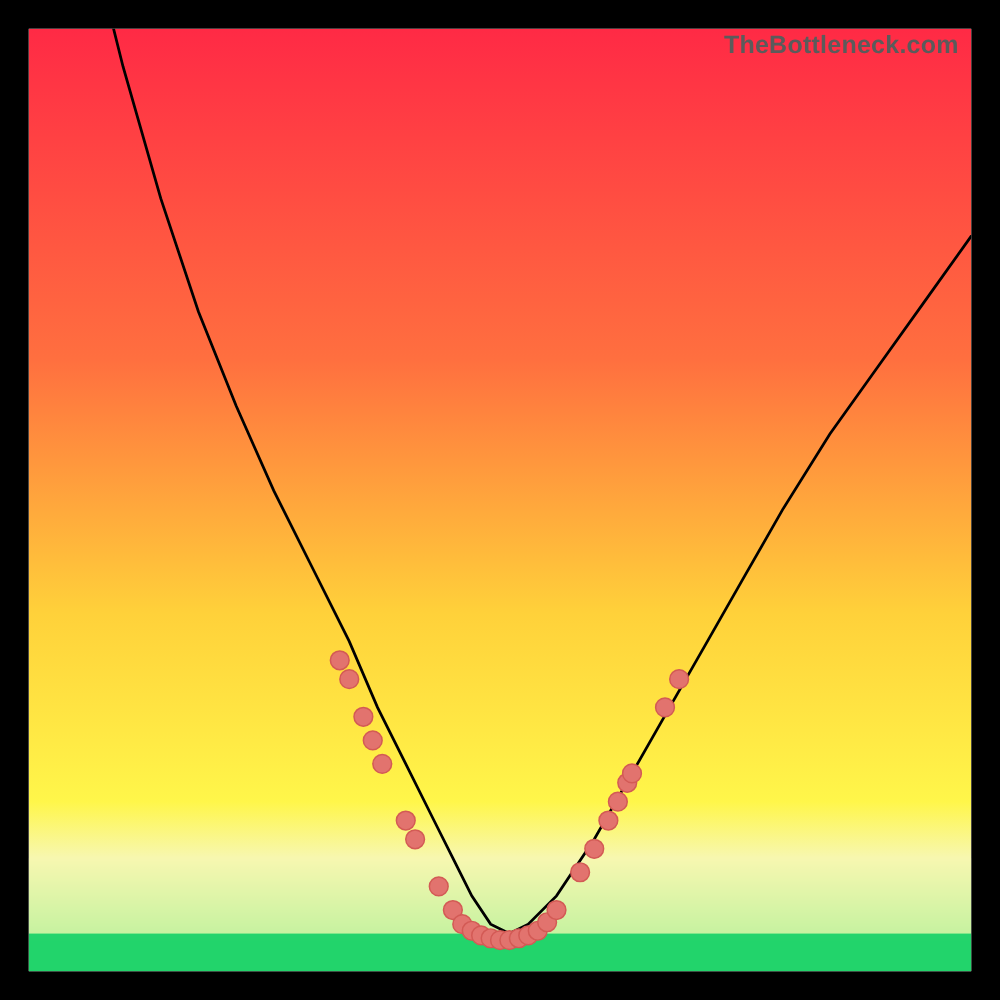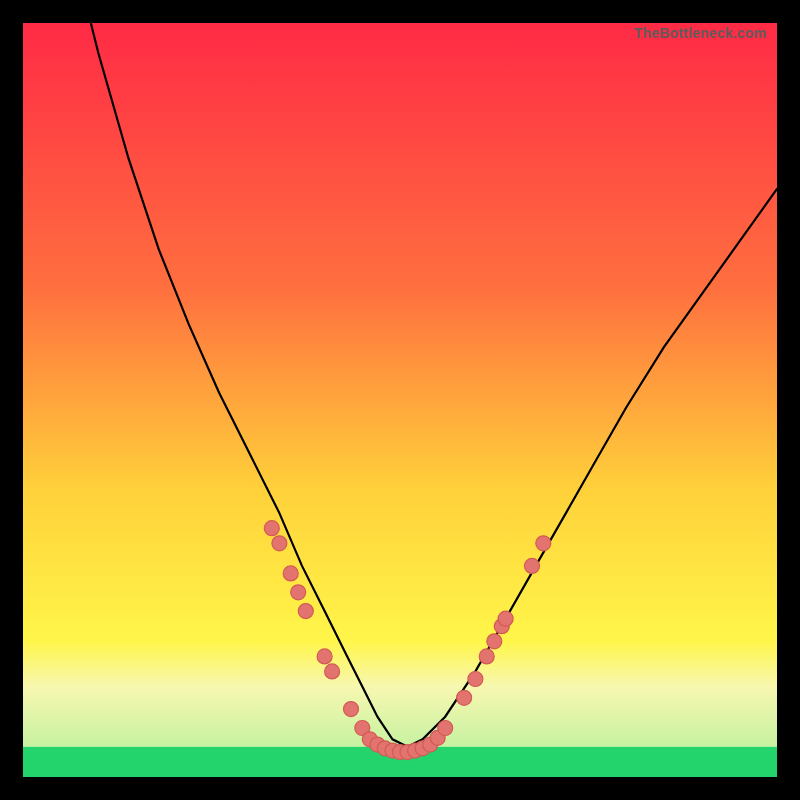--- a/index.html
+++ b/index.html
@@ -20,21 +20,21 @@
     background: #fff;
   }
   .plot-area {
     position: absolute;
     left: 0; top: 0; right: 0; bottom: 0;
   }
   .watermark {
     position: absolute;
     top: 2px;
     right: 10px;
-    font-size: 14px;
+    font-size: 20px;
     font-weight: 600;
     color: #5b5b5b;
     letter-spacing: 0.2px;
     font-family: Arial, Helvetica, sans-serif;
   }
   svg {
     position: absolute;
     left: 0; top: 0;
     display: block;
   }

